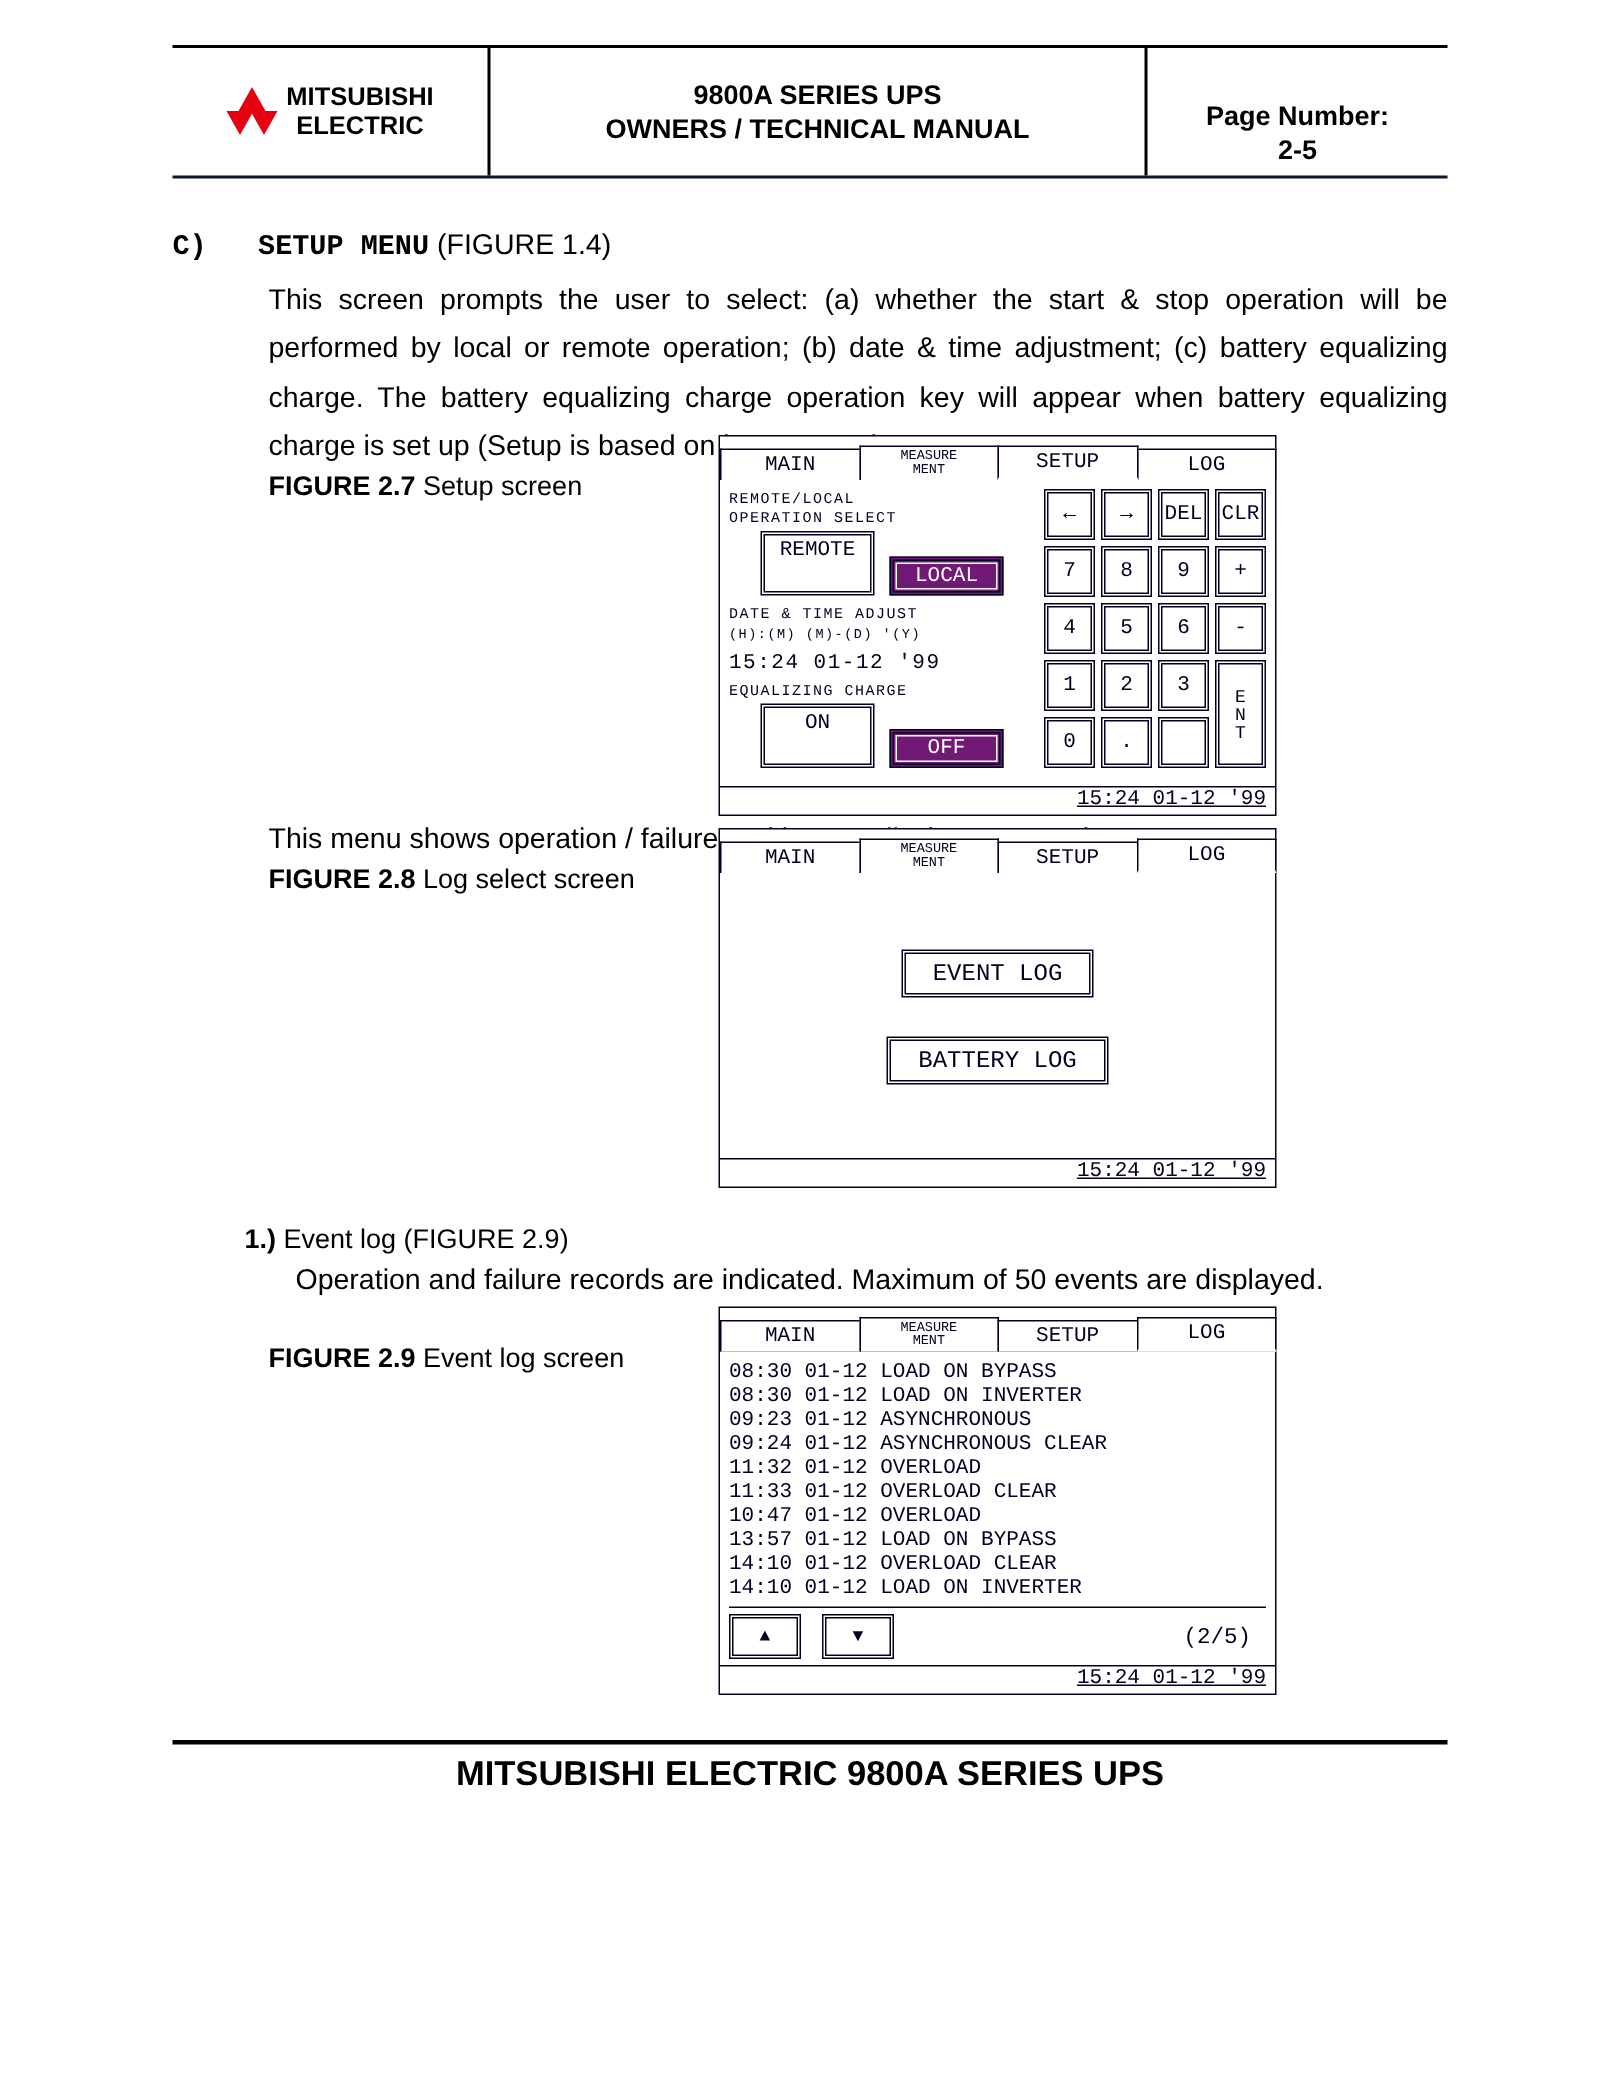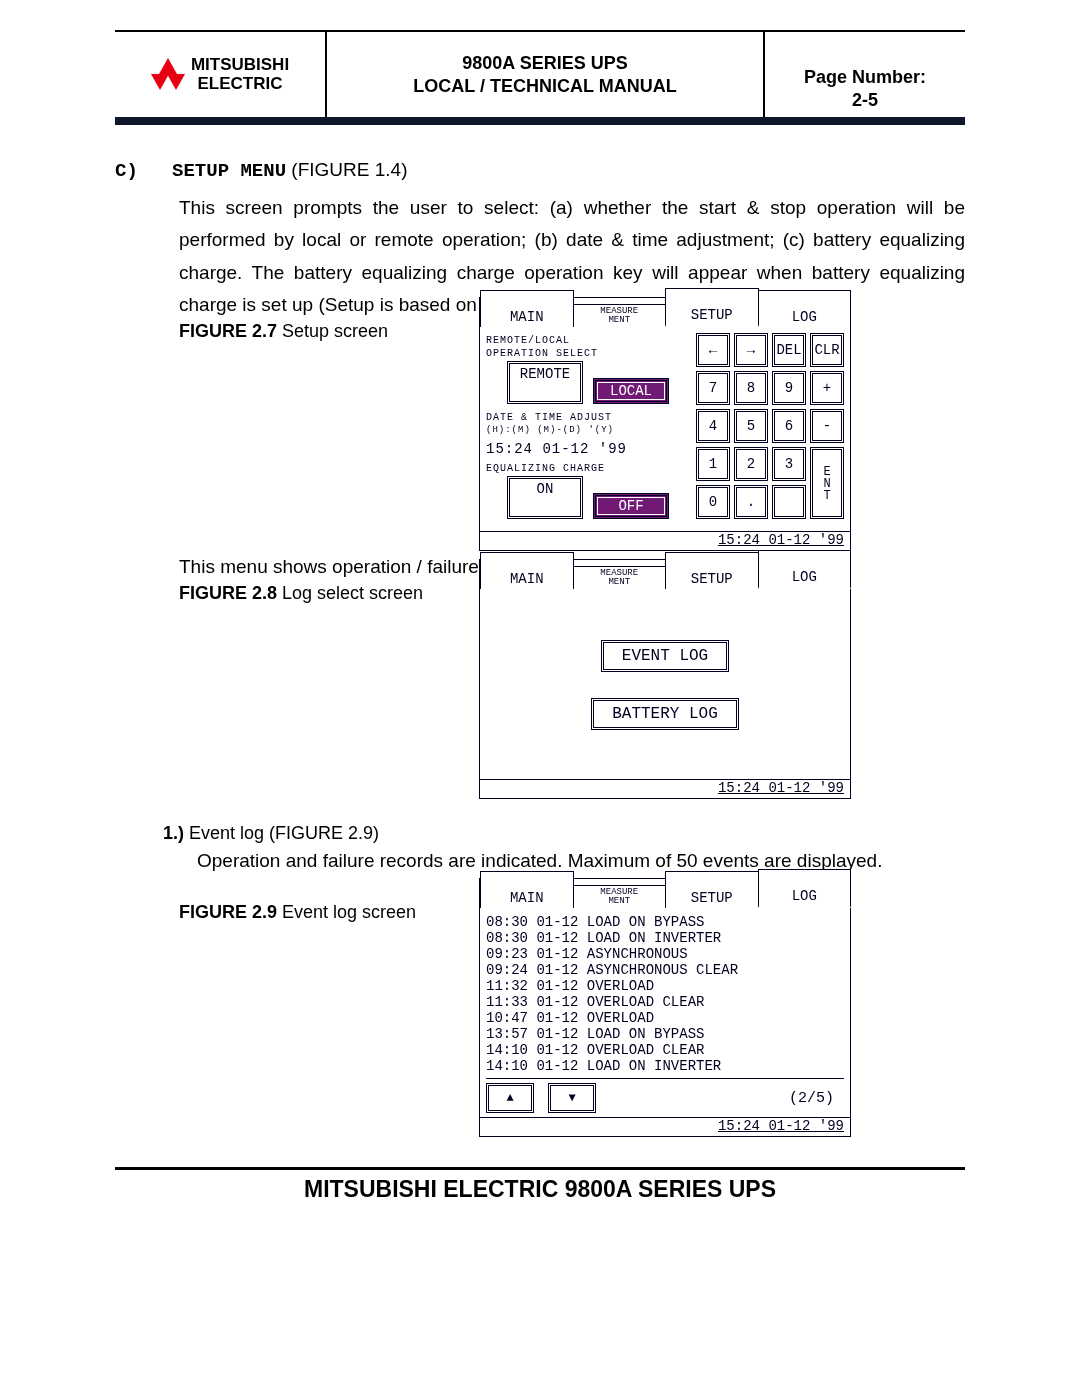--- a/index.html
+++ b/index.html
@@ -13,21 +13,21 @@
     margin: 0 auto;
     background: #fff;
     padding: 30px 115px 30px 115px;
     box-sizing: border-box;
   }
 
   
   .hdr {
     display: flex;
     border-top: 2px solid #000;
-    border-bottom: 8px solid #0f172a;
+    border-bottom: 2px solid #0f172a;
   }
   .hdr-cell {
     border-right: 2px solid #000;
     padding: 6px 10px;
     font-weight: bold;
     font-size: 18px;
     display: flex;
     align-items: center;
     justify-content: center;
     text-align: center;
@@ -89,21 +89,21 @@
     display: flex;
     height: 28px;
     align-items: flex-end;
     position: relative;
     border-bottom: 1px solid #000021;
   }
   .tab {
     flex: 1;
     text-align: center;
     font-size: 14px;
-    padding: 18px 0 2px 0;
+    padding: 2px 0 2px 0;
     border: 1px solid #000021;
     border-bottom: none;
     margin: 0 -1px -1px 0;
     background: #fff;
     position: relative;
   }
   .tab.active {
     border-bottom: 2px solid #fff;
     z-index: 2;
   }
@@ -220,21 +220,21 @@
           <span class="d-br"></span>
       </div>
       <div class="hdr-logo-text">
         <span>MITSUBISHI</span><br>
         <span>ELECTRIC</span>
       </div>
     </div>
     <div class="hdr-cell hdr-title">
       <div>
         <span>9800A SERIES UPS</span><br>
-        <span>LOCAL / TECHNICAL MANUAL</span>
+        <span>OWNERS / TECHNICAL MANUAL</span>
       </div>
     </div>
     <div class="hdr-cell hdr-page">
       <div>
         <span>Page Number:</span><br>
         <span>2-5</span>
       </div>
     </div>
   </div>
 

